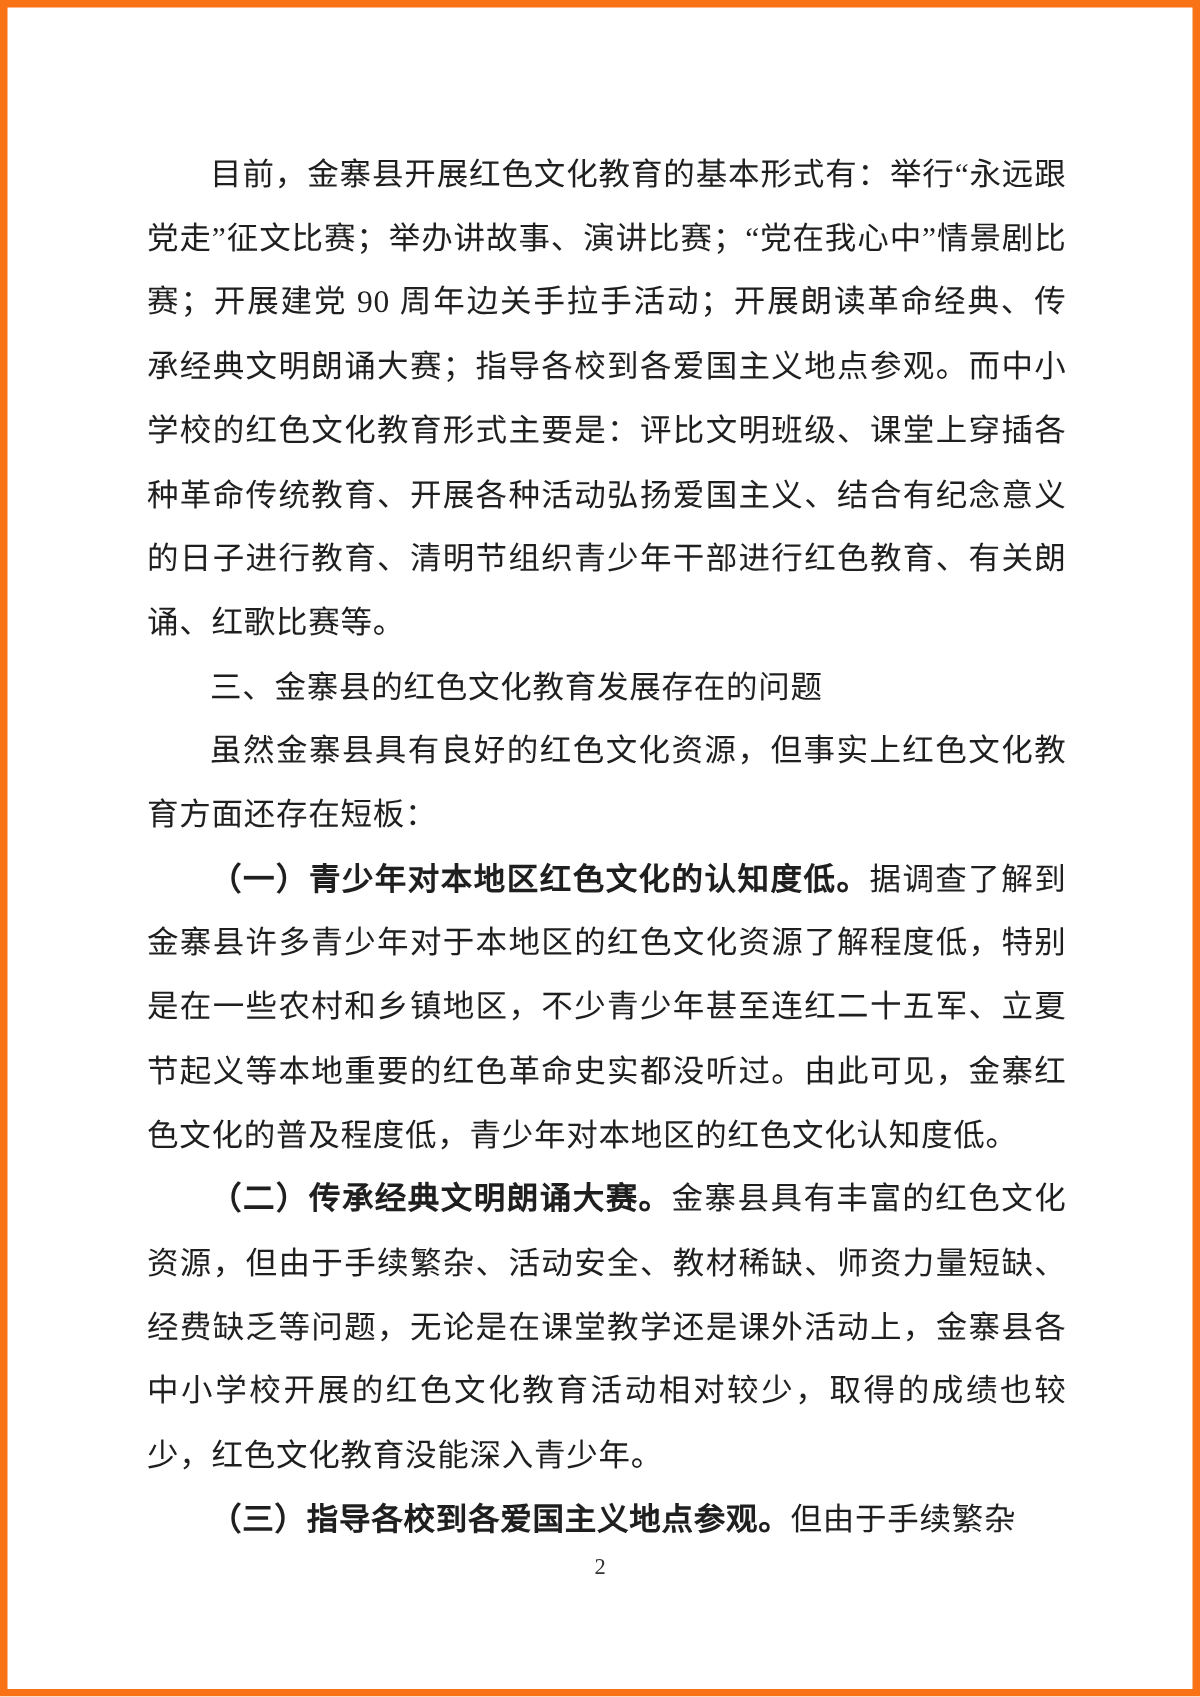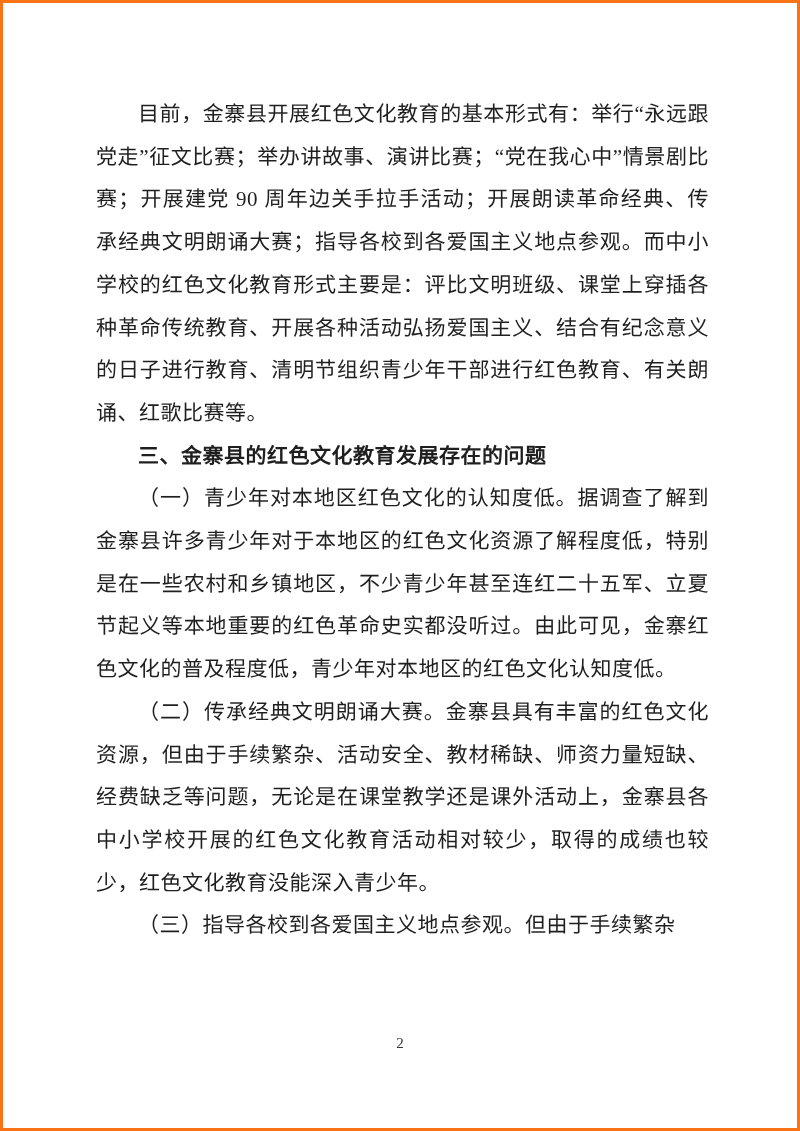--- a/index.html
+++ b/index.html
@@ -6,21 +6,21 @@
     margin: 0;
     padding: 0;
     background: #ffffff;
   }
   .page {
     position: relative;
     width: 800px;
     height: 1131px;
     box-sizing: border-box;
     background: #ffffff;
-    border: 3px solid #f97316;
+    border: 5px solid #f97316;
     overflow: hidden;
     font-family: "Liberation Serif", "DejaVu Serif", serif;
     color: #1f1f1f;
   }
   .content {
     position: absolute;
     top: 90px;
     left: 93px;
     width: 613px;
   }
@@ -29,24 +29,24 @@
     padding: 0;
     font-size: 21px;
     line-height: 42.7px;
     text-align: justify;
     text-justify: inter-character;
     text-indent: 2em;
     letter-spacing: 0.5px;
     word-break: break-all;
   }
   .content p.heading {
-    font-weight: bold;
+    font-weight: normal;
   }
   .content .lead {
-    font-weight: normal;
+    font-weight: bold;
   }
   .footer {
     position: absolute;
     top: 1030px;
     left: 0;
     width: 100%;
     text-align: center;
     font-size: 15px;
     line-height: 20px;
     color: #333333;
@@ -56,20 +56,21 @@
 </head>
 <body>
 
 <div class="page">
   <div class="content">
 
     <p><span>目前，金寨县开展红色文化教育的基本形式有：举行“永远跟党走”征文比赛；举办讲故事、演讲比赛；“党在我心中”情景剧比赛；开展建党 90 周年边关手拉手活动；开展朗读革命经典、传承经典文明朗诵大赛；指导各校到各爱国主义地点参观。而中小学校的红色文化教育形式主要是：评比文明班级、课堂上穿插各种革命传统教育、开展各种活动弘扬爱国主义、结合有纪念意义的日子进行教育、清明节组织青少年干部进行红色教育、有关朗诵、红歌比赛等。</span></p>
 
     <p class="heading"><span>三、金寨县的红色文化教育发展存在的问题</span></p>
 
+    <p><span>虽然金寨县具有良好的红色文化资源，但事实上红色文化教育方面还存在短板：</span></p>
 
     <p><span class="lead">（一）青少年对本地区红色文化的认知度低。</span><span>据调查了解到金寨县许多青少年对于本地区的红色文化资源了解程度低，特别是在一些农村和乡镇地区，不少青少年甚至连红二十五军、立夏节起义等本地重要的红色革命史实都没听过。由此可见，金寨红色文化的普及程度低，青少年对本地区的红色文化认知度低。</span></p>
 
     <p><span class="lead">（二）传承经典文明朗诵大赛。</span><span>金寨县具有丰富的红色文化资源，但由于手续繁杂、活动安全、教材稀缺、师资力量短缺、经费缺乏等问题，无论是在课堂教学还是课外活动上，金寨县各中小学校开展的红色文化教育活动相对较少，取得的成绩也较少，红色文化教育没能深入青少年。</span></p>
 
     <p><span class="lead">（三）指导各校到各爱国主义地点参观。</span><span>但由于手续繁杂</span></p>
 
   </div>
 
   <div class="footer">2</div>

